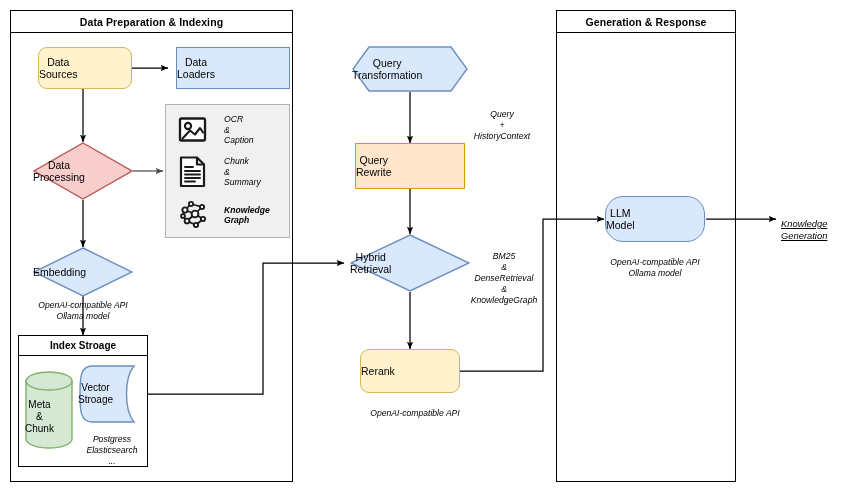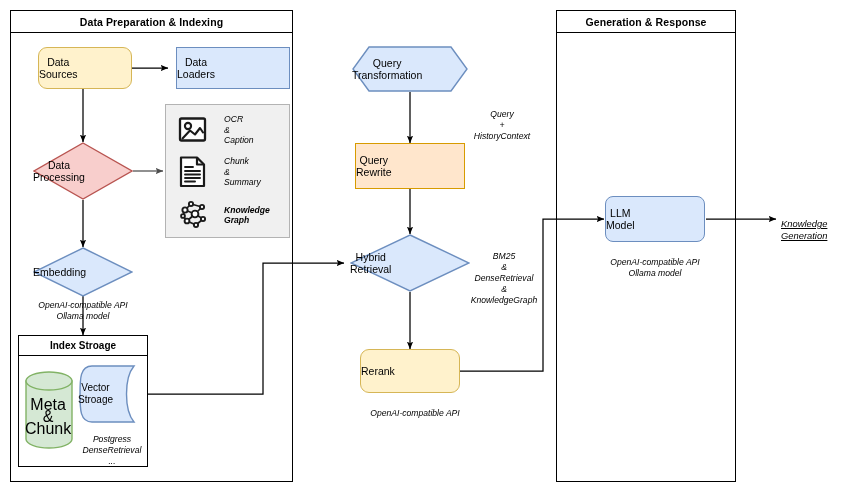--- a/index.html
+++ b/index.html
@@ -22,21 +22,21 @@
   }
 
   
   .node{position:absolute;box-sizing:border-box;display:flex;align-items:center;
         text-align:center;font-size:10.5px;line-height:12.5px;}
   .node .lbl{position:relative;z-index:3;white-space:pre-line;}
 
   .rect{border:1.2px solid #6c8ebf;background:#dae8fc;}
   .rect-yellow-round{border:1.2px solid #d6b656;background:#fff2cc;border-radius:9px;}
   .rect-orange{border:1.2px solid #d79b00;background:#ffe6cc;}
-  .rect-blue-round{border:1.2px solid #6c8ebf;background:#dae8fc;border-radius:8px;}
+  .rect-blue-round{border:1.2px solid #6c8ebf;background:#dae8fc;border-radius:18px;}
 
   
   .diamond{background:transparent;border:none;}
   .diamond .dshape{position:absolute;left:0;top:0;width:100%;height:100%;z-index:1;}
 
   
   .hex{background:transparent;border:none;}
   .hex .hshape{position:absolute;left:0;top:0;width:100%;height:100%;z-index:1;}
 
   
@@ -210,41 +210,41 @@
       </g>
     </svg>
     <span class="itext">Knowledge
 Graph</span>
   </div>
 
   <div class="subbox" style="left:18px;top:335px;width:130px;height:132px;">
     <div class="subbox-title">Index Stroage</div>
   </div>
 
-  <div class="node cyl" style="left:25px;top:371px;width:48px;height:78px;font-size:16px;line-height:12px;">
+  <div class="node cyl" style="left:25px;top:371px;width:48px;height:78px;font-size:10px;line-height:12px;">
     <svg class="cshape" viewBox="0 0 48 78" preserveAspectRatio="none">
       <path d="M1,10 L1,68 A23,9 0 0 0 47,68 L47,10 Z" fill="#d5e8d4" stroke="#82b366" stroke-width="1.4"></path>
       <ellipse cx="24" cy="10" rx="23" ry="9" fill="#d5e8d4" stroke="#82b366" stroke-width="1.4"></ellipse>
     </svg>
     <span class="lbl" style="padding-top:14px;">Meta
 &amp;
 Chunk</span>
   </div>
 
   <div class="node datashape" style="left:78px;top:365px;width:70px;height:58px;font-size:10px;line-height:12px;">
     <svg class="vshape" viewBox="0 0 70 58" preserveAspectRatio="none">
       <path d="M56,1 L14,1 C2,1 2,14 2,29 C2,44 2,57 14,57 L56,57 C46,45 46,13 56,1 Z" fill="#dae8fc" stroke="#6c8ebf" stroke-width="1.4"></path>
     </svg>
     <span class="lbl" style="margin-right:16px;">Vector
 Stroage</span>
   </div>
 
   <div class="caption" style="left:74px;top:423px;width:76px;">
     <span>Postgress
-DenseRetrieval
+Elasticsearch
 ...</span>
   </div>
 
   <div class="node hex" style="left:352px;top:46px;width:116px;height:46px;">
     <svg class="hshape" viewBox="0 0 116 46" preserveAspectRatio="none">
       <polygon points="17,1 99,1 115,23 99,45 17,45 1,23" fill="#dae8fc" stroke="#6c8ebf" stroke-width="1.4"></polygon>
     </svg>
     <span class="lbl">Query
 Transformation</span>
   </div>

